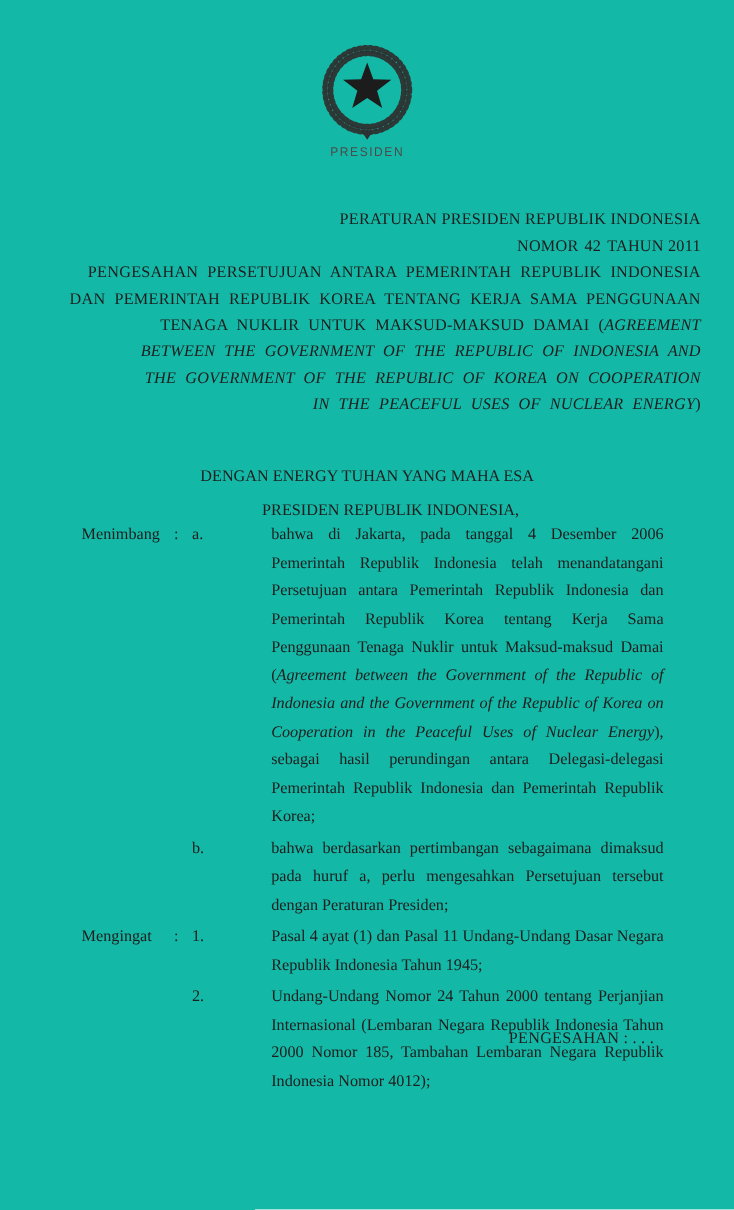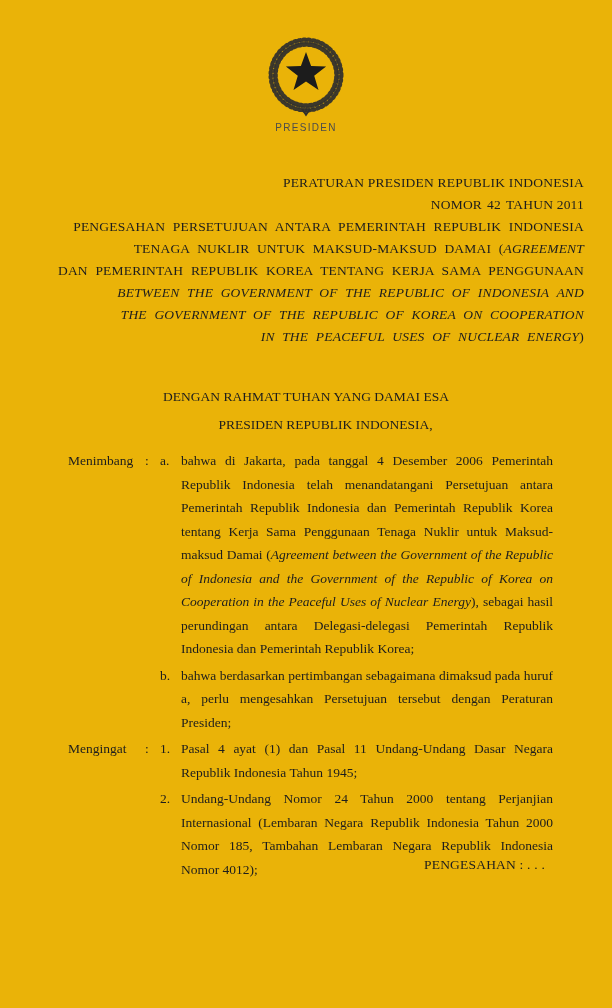--- a/index.html
+++ b/index.html
@@ -1,19 +1,19 @@
 <!DOCTYPE html>
 <html><head>
 <meta charset="utf-8">
 <style>
   html,body { margin:0; padding:0; background:#ffffff; }
   .page {
     position:relative;
     width:612px; height:1008px;
-    background:#eab308;
+    background:#14b8a6;
     font-family:"Liberation Serif", serif;
     color:#1d1d1d;
     font-size:13.5px;
     overflow:hidden;
   }
 
   
   .seal { position:absolute; top:36px; left:0; width:100%; text-align:center; }
   .seal svg { display:block; margin:0 auto; }
   .seal-caption {
@@ -33,28 +33,28 @@
   }
   .t-line b { font-weight:normal; margin:0 5px; }
   .subject-line { word-spacing:4px; }
   .subject-line i { font-style:italic; }
 
   
   .invocation { position:absolute; top:389px; left:0; width:100%; text-align:center; line-height:16px; }
   .invocation .inv2 { margin-top:12px;margin-left:39px; }
 
   
-  .clauses { position:absolute; top:449px; left:68px; width:485px; }
+  .clauses { position:absolute; top:433px; left:68px; width:485px; }
   .clause-row { display:flex; align-items:flex-start; }
   .c-label  { width:77px; flex:none; line-height:23.5px; }
   .c-colon  { width:15px; flex:none; line-height:23.5px; }
   .c-items  { flex:1; }
   .c-item   { display:flex; margin-bottom:3px; }
   .c-marker { width:21px; flex:none; line-height:23.5px; }
-  .c-text   { flex:1; text-align:justify; line-height:23.5px; }
+  .c-text   { flex:1; text-align:justify; line-height:23.5px;margin-left:45px; }
   .c-text i { font-style:italic; }
 
   
   .continuation {
     position:absolute; top:856px; right:67px;
     line-height:18px; letter-spacing:0.2px;
   }
 </style>
 </head>
 <body>
@@ -77,29 +77,29 @@
     </svg>
     <div class="seal-caption">
       <div>PRESIDEN</div>
     </div>
   </div>
 
   <div class="title-block">
     <div class="t-line">PERATURAN PRESIDEN REPUBLIK INDONESIA</div>
     <div class="t-line"><span>NOMOR</span><b>42</b><span>TAHUN 2011</span></div>
     <div class="t-line subject-line"><span>PENGESAHAN PERSETUJUAN ANTARA PEMERINTAH REPUBLIK INDONESIA</span><i></i><span></span></div>
+    <div class="t-line subject-line"><span>DAN PEMERINTAH REPUBLIK KOREA TENTANG KERJA SAMA PENGGUNAAN</span><i></i><span></span></div>
     <div class="t-line subject-line"><span>TENAGA NUKLIR UNTUK MAKSUD-MAKSUD DAMAI (</span><i>AGREEMENT</i><span></span></div>
-    <div class="t-line subject-line"><span>DAN PEMERINTAH REPUBLIK KOREA TENTANG KERJA SAMA PENGGUNAAN</span><i></i><span></span></div>
     <div class="t-line subject-line"><span></span><i>BETWEEN THE GOVERNMENT OF THE REPUBLIC OF INDONESIA AND</i><span></span></div>
     <div class="t-line subject-line"><span></span><i>THE GOVERNMENT OF THE REPUBLIC OF KOREA ON COOPERATION</i><span></span></div>
     <div class="t-line subject-line"><span></span><i>IN THE PEACEFUL USES OF NUCLEAR ENERGY</i><span>)</span></div>
   </div>
 
   <div class="invocation">
-    <div class="inv1">DENGAN RAHMAT TUHAN YANG DAMAI ESA</div>
+    <div class="inv1">DENGAN ENERGY TUHAN YANG MAHA ESA</div>
     <div class="inv2">PRESIDEN REPUBLIK INDONESIA,</div>
   </div>
 
   <div class="clauses">
 
     <div class="clause-row">
       <div class="c-label">Menimbang</div>
       <div class="c-colon">:</div>
       <div class="c-items">
         <div class="c-item">

